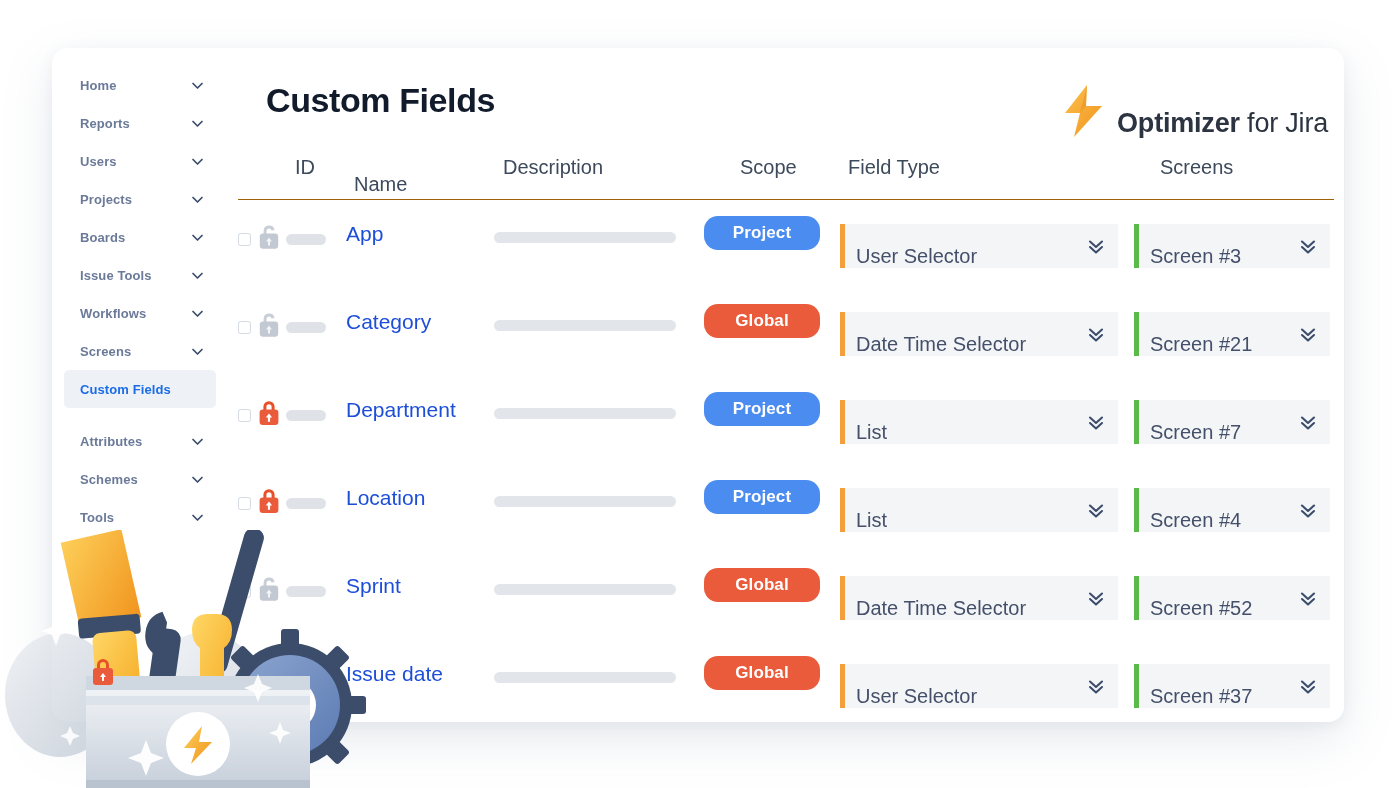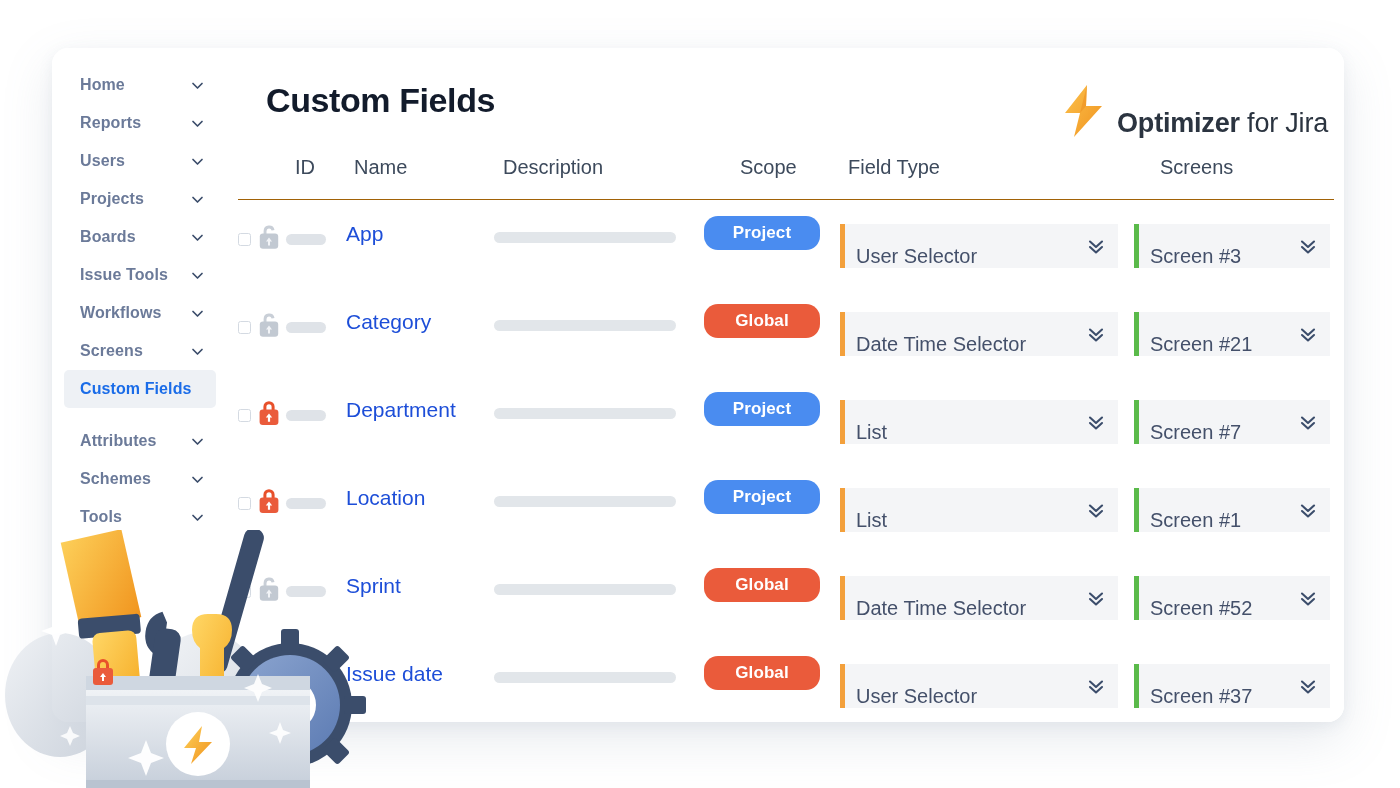--- a/index.html
+++ b/index.html
@@ -32,21 +32,21 @@
   .nav-item {
     position: relative;
     height: 38px;
     margin: 0 12px;
     padding: 0 12px 0 16px;
     display: flex; align-items: center; justify-content: space-between;
     border-radius: 5px;
     cursor: pointer;
   }
   .nav-label {
-    font-size: 16px; font-weight: bold;
+    font-size: 13px; font-weight: bold;
     color: #6b7a99; letter-spacing: .1px;
     white-space: nowrap;
   }
   .nav-item.active { background: #eef1f5; }
   .nav-item.active .nav-label { color: #1a6ce8; }
   .chev { width: 13px; height: 13px; flex: none; }
   .chev svg { display: block; }
   .nav-gap { height: 14px; }
 
   
@@ -263,21 +263,21 @@
         </svg>
       </span>
       <span class="brand-text">
         <b>Optimizer</b>
         <span class="thin">for Jira</span>
       </span>
     </div>
 
     <div class="thead" id="thead">
         <div class="th" style="left: 57px;">ID</div>
-        <div class="th" style="left: 116px;">Name</div>
+        <div class="th" style="left: 116px; margin-top: 17px;">Name</div>
         <div class="th" style="left: 265px;">Description</div>
         <div class="th" style="left: 502px;">Scope</div>
         <div class="th" style="left: 610px;">Field Type</div>
         <div class="th" style="left: 922px;">Screens</div>
       </div>
 
     <div class="rows" id="rows">
         <div class="row">
           <div class="cb"></div>
           <div class="lock"><svg viewBox="0 0 22 26" width="22" height="26">
@@ -368,21 +368,21 @@
           <div class="descbar"></div>
           <div class="badge" style="background: rgb(74, 140, 240);">Project</div>
           <div class="pill pill-type">
             <span class="pill-text">List</span>
             <span class="dchev"><svg viewBox="0 0 20 20" width="20" height="20">
                 <path d="M4 5.5 L10 11 L16 5.5" fill="none" stroke="#3b4d6b" stroke-width="2.1" stroke-linecap="round" stroke-linejoin="round"></path>
                 <path d="M4 11 L10 16.5 L16 11" fill="none" stroke="#3b4d6b" stroke-width="2.1" stroke-linecap="round" stroke-linejoin="round"></path>
               </svg></span>
           </div>
           <div class="pill pill-screen">
-            <span class="pill-text">Screen #1</span>
+            <span class="pill-text">Screen #4</span>
             <span class="dchev"><svg viewBox="0 0 20 20" width="20" height="20">
                 <path d="M4 5.5 L10 11 L16 5.5" fill="none" stroke="#3b4d6b" stroke-width="2.1" stroke-linecap="round" stroke-linejoin="round"></path>
                 <path d="M4 11 L10 16.5 L16 11" fill="none" stroke="#3b4d6b" stroke-width="2.1" stroke-linecap="round" stroke-linejoin="round"></path>
               </svg></span>
           </div>
         </div>
         <div class="row">
           <div class="cb"></div>
           <div class="lock"><svg viewBox="0 0 22 26" width="22" height="26">
               <path d="M5.6 10 V6.9 a5.5 5.5 0 0 1 10.9 -0.9 l-2.9 .5 a2.6 2.6 0 0 0 -5.1 .5 V10 z" fill="#c9cfd7"></path>

